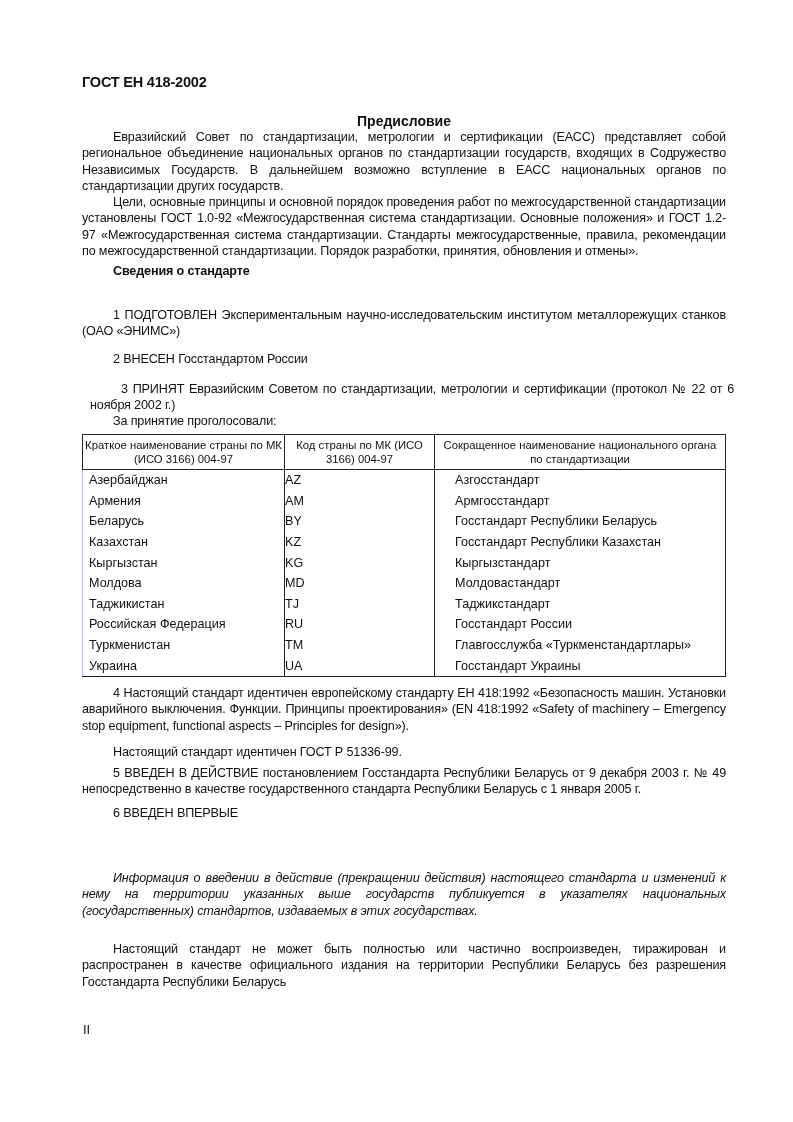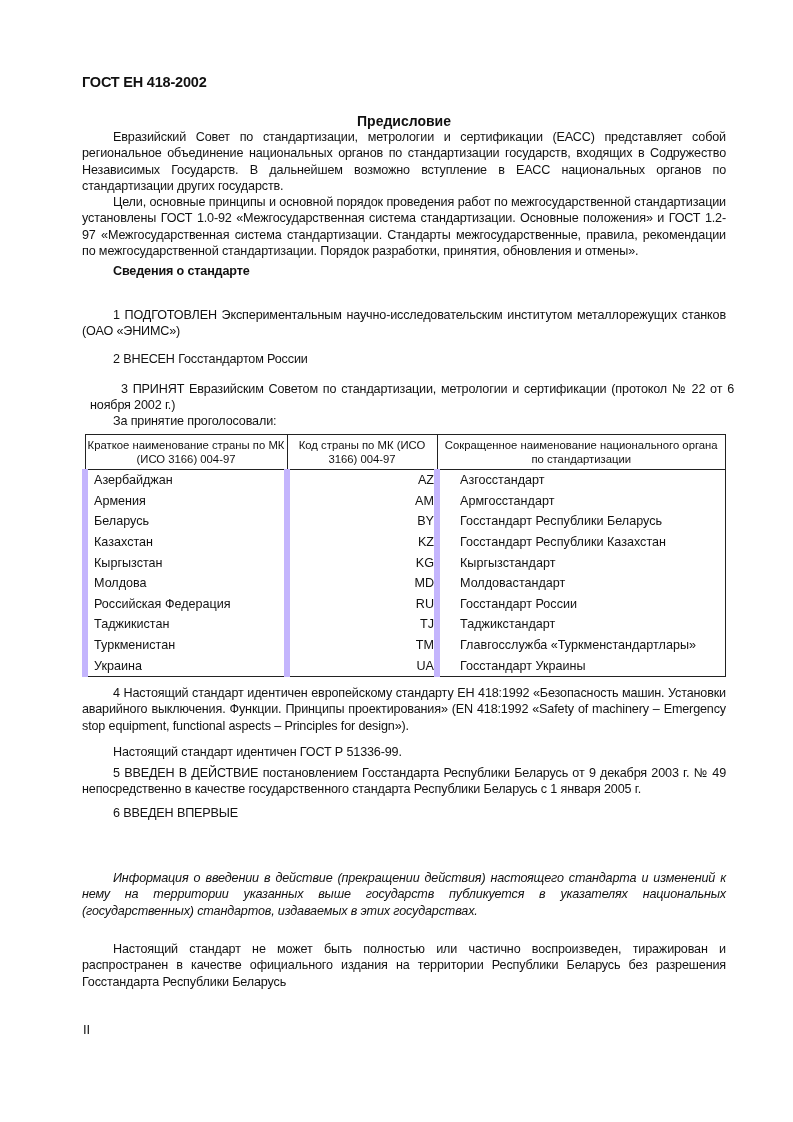--- a/index.html
+++ b/index.html
@@ -15,25 +15,25 @@
     .italic { font-style: italic; }
     table.voters {
       position: absolute; left: 82px; top: 434px; width: 644px;
       border-collapse: collapse; font-size: 12.6px;
     }
     table.voters th {
       font-weight: normal; font-size: 11.3px; line-height: 14px;
       border: 1px solid #222; padding: 3px 2px; text-align: center; height: 28px;
     }
     table.voters td {
-      border-left: 6px solid #c4b5fd; border-right: 1px solid #222;
+      border-left: 1px solid #c4b5fd; border-right: 1px solid #222;
       height: 20.6px; padding: 0 0 0 6px; line-height: 20px;
     }
     table.voters tr:last-child td { border-bottom: 1.5px solid #222; }
-    table.voters td.code { text-align: right; padding-left: 0; }
+    table.voters td.code { text-align: left; padding-left: 0; }
     table.voters td.org { padding-left: 20px; }
     .page-num { position: absolute; left: 83px; top: 1022px; font-size: 13px; font-weight: normal; }
   </style>
 </head>
 <body>
 
 <div class="doc-code">ГОСТ ЕН 418-2002</div>
 <div class="title">Предисловие</div>
 
 <p class="para indent" style="top:129px;margin:0;">Евразийский Совет по стандартизации, метрологии и сертификации (ЕАСС) представляет собой региональное объединение национальных органов по стандартизации государств, входящих в Содружество Независимых Государств. В дальнейшем возможно вступление в ЕАСС национальных органов по стандартизации других государств.</p>
@@ -79,28 +79,28 @@
       <td>Кыргызстан</td>
       <td class="code">KG</td>
       <td class="org">Кыргызстандарт</td>
     </tr>
     <tr>
       <td>Молдова</td>
       <td class="code">MD</td>
       <td class="org">Молдовастандарт</td>
     </tr>
     <tr>
+      <td>Таджикистан</td>
+      <td class="code">TJ</td>
+      <td class="org">Таджикстандарт</td>
+    </tr>
+    <tr>
       <td>Российская Федерация</td>
       <td class="code">RU</td>
       <td class="org">Госстандарт России</td>
-    </tr>
-    <tr>
-      <td>Таджикистан</td>
-      <td class="code">TJ</td>
-      <td class="org">Таджикстандарт</td>
     </tr>
     <tr>
       <td>Туркменистан</td>
       <td class="code">TM</td>
       <td class="org">Главгосслужба «Туркменстандартлары»</td>
     </tr>
     <tr>
       <td>Украина</td>
       <td class="code">UA</td>
       <td class="org">Госстандарт Украины</td>

